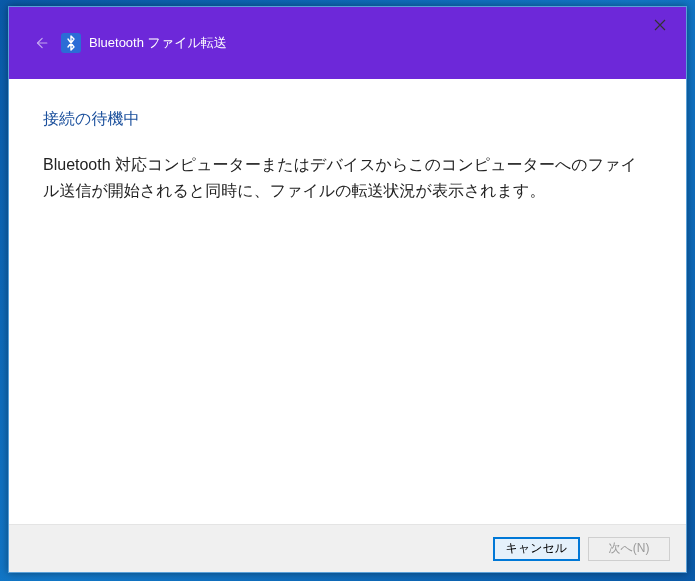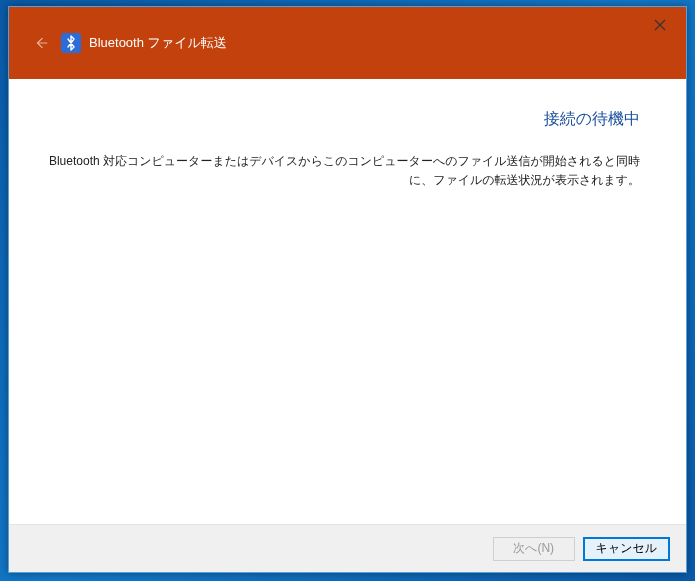--- a/index.html
+++ b/index.html
@@ -25,21 +25,21 @@
     background: #ffffff;
     border: 1px solid #5aa0d8;
     box-shadow: 0 0 8px rgba(0,0,0,0.4);
     display: flex;
     flex-direction: column;
     position: relative;
     box-sizing: border-box;
   }
   .header {
     height: 72px;
-    background: #c2410c;
+    background: #6d28d9;
     position: relative;
     display: flex;
     align-items: center;
     padding-left: 22px;
     box-sizing: border-box;
   }
   .back-btn {
     width: 20px;
     height: 20px;
     display: flex;
@@ -71,30 +71,29 @@
     height: 28px;
     display: flex;
     align-items: center;
     justify-content: center;
     color: #333;
   }
   .content {
     flex: 1;
     padding: 24px 46px 10px 34px;
     color: #222;
-    text-align: right;
   }
   .heading {
     color: #1a4f9c;
     font-size: 16px;
     font-weight: 400;
     margin: 6px 0 22px 0;
   }
   .para {
-    font-size: 12px;
+    font-size: 16px;
     line-height: 1.6;
     margin: 0 0 16px 0;
   }
   .footer {
     height: 48px;
     background: #f0f0f0;
     border-top: 1px solid #e4e4e4;
     display: flex;
     align-items: center;
     justify-content: flex-end;
@@ -151,18 +150,18 @@
         </svg>
       </div>
     </div>
 
     <div class="content">
       <h1 class="heading">接続の待機中</h1>
       <p class="para">Bluetooth 対応コンピューターまたはデバイスからこのコンピューターへのファイル送信が開始されると同時に、ファイルの転送状況が表示されます。</p>
     </div>
 
     <div class="footer">
+      <button class="btn default">キャンセル</button>
       <button class="btn disabled" disabled="">次へ(N)</button>
-      <button class="btn default">キャンセル</button>
     </div>
 
   </div>
 </div>
 
 </body></html>

